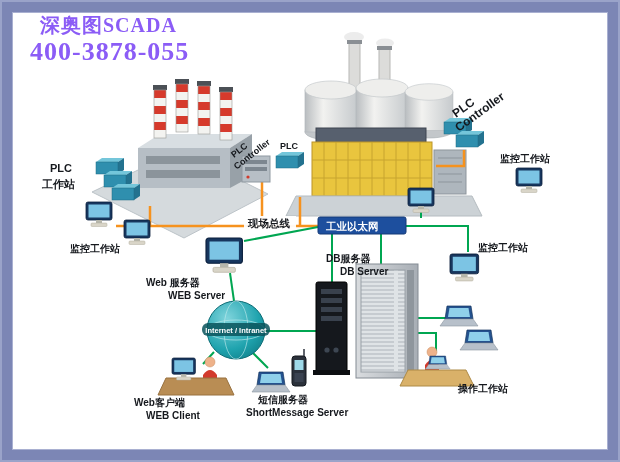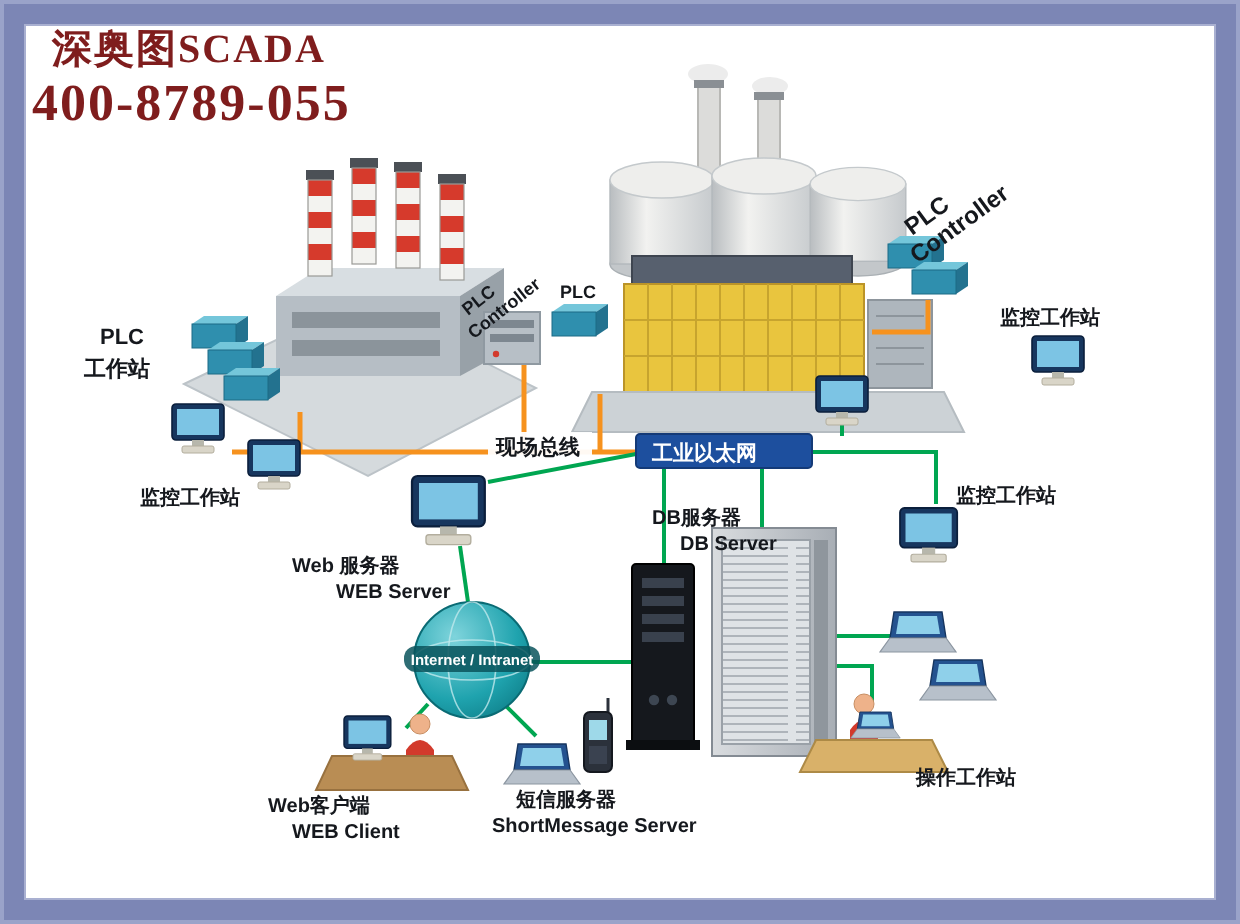--- a/index.html
+++ b/index.html
@@ -1,41 +1,41 @@
 <!DOCTYPE html>
 <html><head>
 <meta charset="utf-8">
 <style>
   html,body{margin:0;padding:0;}
   body{width:620px;height:462px;font-family:"Liberation Sans",sans-serif;}
   .page{position:relative;width:620px;height:462px;background:#ffffff;overflow:hidden;}
   .frame-border{position:absolute;inset:0;pointer-events:none;z-index:6;
     box-shadow: inset 0 0 0 2px #9aa3c9, inset 0 0 0 12px #7c86b5, inset 0 0 0 13px #a9b0d1;}
-  .brand-block{position:absolute;left:26px;top:14px;z-index:4;color:#7f1d1d;
+  .brand-block{position:absolute;left:40px;top:14px;z-index:4;color:#8b5cf6;
     font-family:"Liberation Serif",serif;font-weight:bold;line-height:1.15;}
   .brand{font-size:20px;letter-spacing:1px;}
   .phone{font-size:26px;letter-spacing:1px;margin-left:-10px;}
   svg.diagram{position:absolute;left:0;top:0;z-index:2;}
   .lbl{font-family:"Liberation Sans",sans-serif;font-size:10px;font-weight:bold;fill:#15181d;}
   .lbl-sm{font-size:9px;}
   .lbl-md{font-size:10.5px;}
   .lbl-lg{font-size:12px;}
   .lbl-xl{font-size:11px;}
   .lbl-white{fill:#ffffff;}
   .lbl-globe{font-family:"Liberation Sans",sans-serif;font-size:7.5px;font-weight:bold;fill:#ffffff;}
 </style>
 </head>
 <body>
 
 <div class="page">
   <div class="frame-border"></div>
 
   <div class="brand-block">
     <div class="brand">深奥图SCADA</div>
-    <div class="phone">400-8789-055</div>
+    <div class="phone">400-3878-055</div>
   </div>
 
   <svg class="diagram" width="620" height="462" viewBox="0 0 620 462">
     <defs>
       <linearGradient id="tankGrad" x1="0" y1="0" x2="1" y2="0">
         <stop offset="0" stop-color="#b9bdc0"></stop>
           <stop offset="0.35" stop-color="#f2f2f0"></stop>
           <stop offset="1" stop-color="#c6cacd"></stop>
       </linearGradient>
       <linearGradient id="cabGrad" x1="0" y1="0" x2="1" y2="0">

